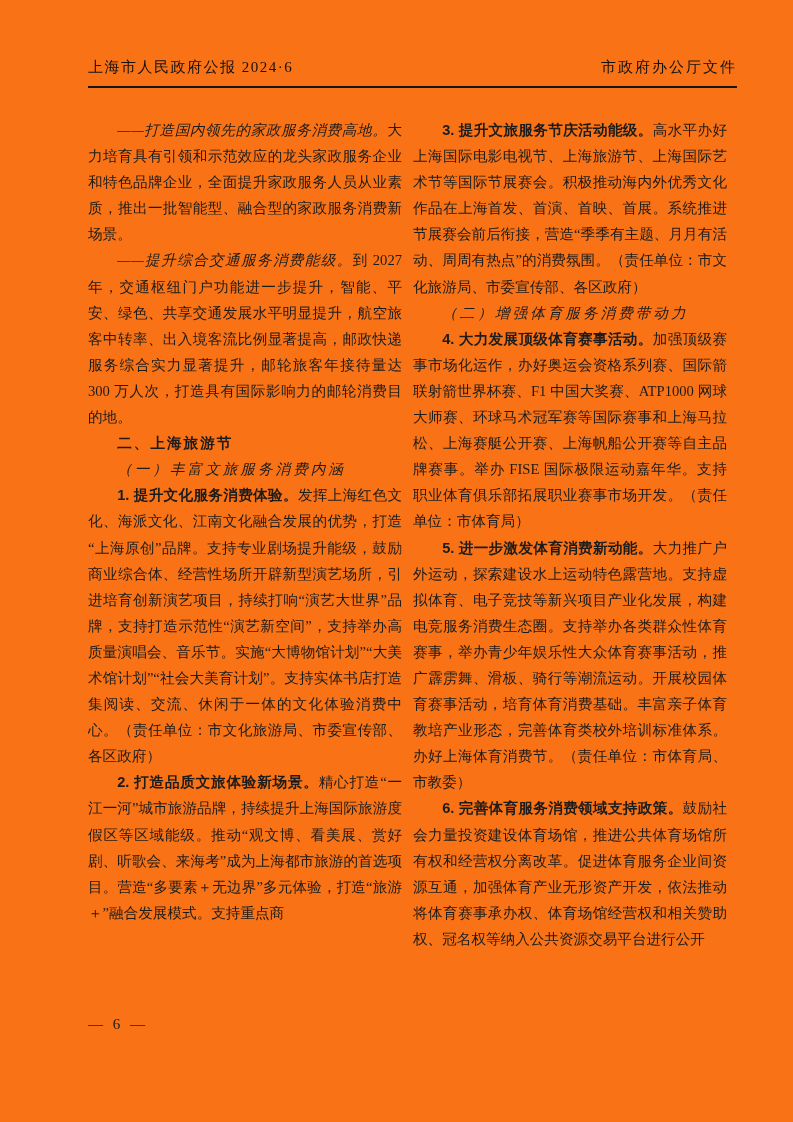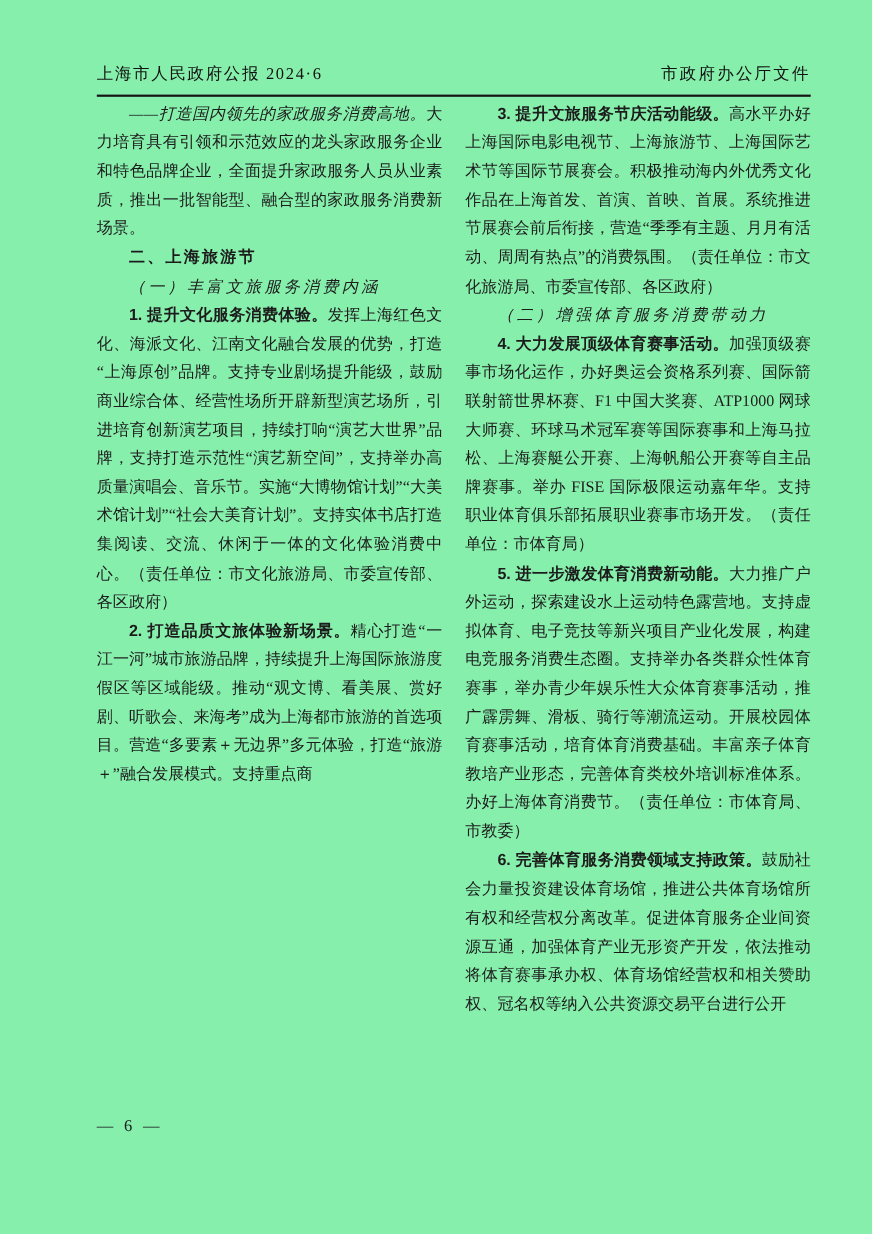--- a/index.html
+++ b/index.html
@@ -6,21 +6,21 @@
   html, body {
     margin: 0;
     padding: 0;
     background: #e8e8e8;
   }
   .page {
     position: relative;
     width: 793px;
     height: 1122px;
     margin: 0 auto;
-    background: #86efac;
+    background: #f97316;
     color: #1c1c1c;
     font-family: "Liberation Serif", "DejaVu Serif", serif;
     overflow: hidden;
     box-sizing: border-box;
   }
   .inner {
     position: absolute;
     left: 88px;
     right: 56px;
     top: 58px;
@@ -35,22 +35,22 @@
   }
   .header .right {
     letter-spacing: 2px;
   }
   .rule {
     border-bottom: 2px solid #151515;
     margin-top: 9px;
   }
   .columns {
     display: flex;
-    gap: 21px;
-    margin-top: 3px;
+    gap: 11px;
+    margin-top: 29px;
   }
   .col {
     width: 314px;
     flex: none;
     font-size: 14.6px;
     line-height: 26.1px;
     text-align: justify;
     text-justify: inter-ideograph;
     color: #1c1c1c;
   }
@@ -101,20 +101,21 @@
     <div class="header">
       <span class="left">上海市人民政府公报 2024·6</span>
       <span class="right">市政府办公厅文件</span>
     </div>
     <div class="rule"></div>
 
     <div class="columns">
 
       <div class="col">
         <p class="para"><span class="kai">——打造国内领先的家政服务消费高地。</span><span>大力培育具有引领和示范效应的龙头家政服务企业和特色品牌企业，全面提升家政服务人员从业素质，推出一批智能型、融合型的家政服务消费新场景。</span></p>
+        <p class="para"><span class="kai">——提升综合交通服务消费能级。</span><span>到 2027 年，交通枢纽门户功能进一步提升，智能、平安、绿色、共享交通发展水平明显提升，航空旅客中转率、出入境客流比例显著提高，邮政快递服务综合实力显著提升，邮轮旅客年接待量达 300 万人次，打造具有国际影响力的邮轮消费目的地。</span></p>
         <p class="section-head">二、上海旅游节</p>
         <p class="sub-head">（一）丰富文旅服务消费内涵</p>
         <p class="para"><span class="hei">1. 提升文化服务消费体验。</span><span>发挥上海红色文化、海派文化、江南文化融合发展的优势，打造“上海原创”品牌。支持专业剧场提升能级，鼓励商业综合体、经营性场所开辟新型演艺场所，引进培育创新演艺项目，持续打响“演艺大世界”品牌，支持打造示范性“演艺新空间”，支持举办高质量演唱会、音乐节。实施“大博物馆计划”“大美术馆计划”“社会大美育计划”。支持实体书店打造集阅读、交流、休闲于一体的文化体验消费中心。（责任单位：市文化旅游局、市委宣传部、各区政府）</span></p>
         <p class="para"><span class="hei">2. 打造品质文旅体验新场景。</span><span>精心打造“一江一河”城市旅游品牌，持续提升上海国际旅游度假区等区域能级。推动“观文博、看美展、赏好剧、听歌会、来海考”成为上海都市旅游的首选项目。营造“多要素＋无边界”多元体验，打造“旅游＋”融合发展模式。支持重点商</span></p>
       </div>
 
       <div class="col">
         <p class="para"><span class="hei">3. 提升文旅服务节庆活动能级。</span><span>高水平办好上海国际电影电视节、上海旅游节、上海国际艺术节等国际节展赛会。积极推动海内外优秀文化作品在上海首发、首演、首映、首展。系统推进节展赛会前后衔接，营造“季季有主题、月月有活动、周周有热点”的消费氛围。（责任单位：市文化旅游局、市委宣传部、各区政府）</span></p>
         <p class="sub-head">（二）增强体育服务消费带动力</p>
         <p class="para"><span class="hei">4. 大力发展顶级体育赛事活动。</span><span>加强顶级赛事市场化运作，办好奥运会资格系列赛、国际箭联射箭世界杯赛、F1 中国大奖赛、ATP1000 网球大师赛、环球马术冠军赛等国际赛事和上海马拉松、上海赛艇公开赛、上海帆船公开赛等自主品牌赛事。举办 FISE 国际极限运动嘉年华。支持职业体育俱乐部拓展职业赛事市场开发。（责任单位：市体育局）</span></p>

